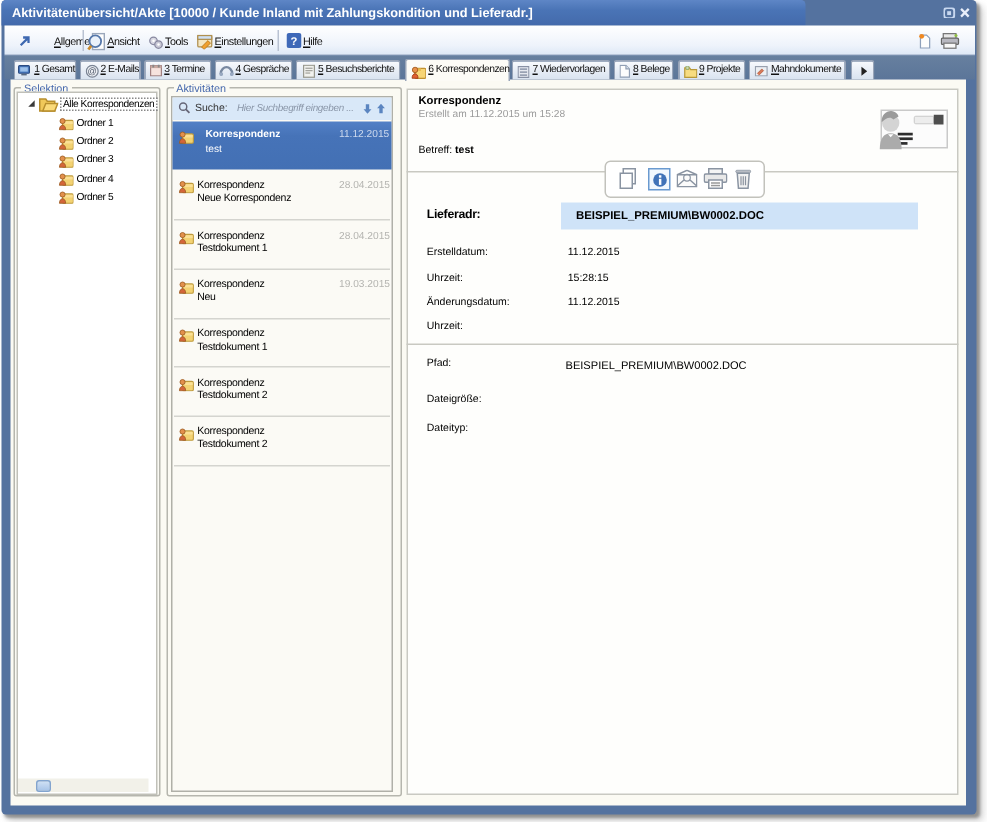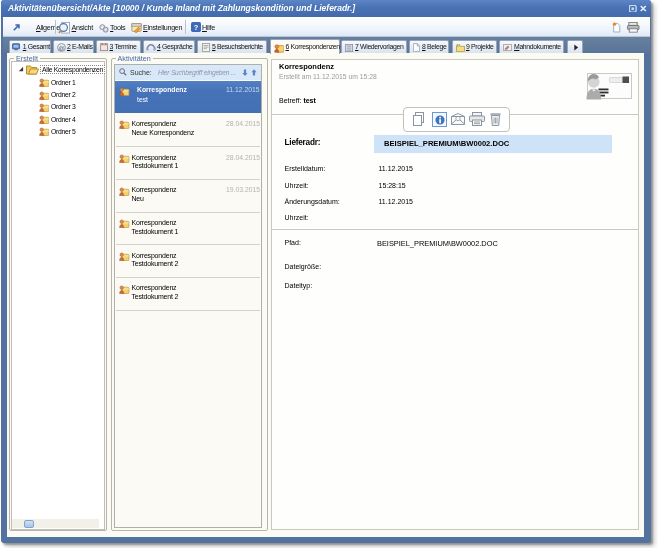--- a/index.html
+++ b/index.html
@@ -1,21 +1,21 @@
 <!DOCTYPE html>
 <html><head><meta charset="utf-8">
 <style>
 *{margin:0;padding:0;box-sizing:border-box}
 html,body{width:658px;height:548px;overflow:hidden;background:#fff}
 body{font-family:"Liberation Sans",sans-serif;font-size:7px;position:relative}
 .abs{position:absolute}
 .win{position:absolute;left:1px;top:0;width:650px;height:543px;background:#54729f;border-radius:3px;
  box-shadow:2px 2px 2px rgba(90,90,90,.55), 4px 4px 5px rgba(140,140,140,.4);}
-.title{position:absolute;left:1px;top:0;width:650px;height:17px;border-radius:3px 3px 0 0;
- background:linear-gradient(#5e86c6,#4a74b6 40%,#436aab);font-style:italic;}
+.title{position:absolute;left:1px;top:0;width:536px;height:17px;border-radius:3px 3px 0 0;
+ background:linear-gradient(#5e86c6,#4a74b6 40%,#436aab);}
 .title .txt{position:absolute;left:7px;top:3px;color:#fff;font-weight:bold;font-size:8.5px;white-space:nowrap}
 .menu{position:absolute;left:3px;top:17px;width:647px;height:19.5px;background:linear-gradient(#ffffff,#eef3fb 70%,#dfe9f6);border-bottom:1px solid #b9c6da;}
 .mi{position:absolute;top:22.5px;height:10px;line-height:10px;color:#111;font-size:7.2px;letter-spacing:-0.3px}
 .msep{position:absolute;top:20px;height:14px;width:1px;background:#b9c2d2}
 .tabband{position:absolute;left:3px;top:36.5px;width:647px;height:16.5px;background:linear-gradient(#67809f,#5b7599);}
 .tab{position:absolute;top:40px;height:13px;background:linear-gradient(#f8fafd,#e6ecf5 55%,#d9e3f0);border:1px solid #98a4b8;border-bottom:none;border-radius:2px 2px 0 0;color:#111;}
 .tab.act{top:38.5px;height:15px;background:#fcfbf6;z-index:3}
 .tab .tx{position:absolute;top:2px;white-space:nowrap;font-size:6.9px;letter-spacing:-0.35px;color:#111}
 .tab.act .tx{top:3.5px}
 u{text-decoration:underline}
@@ -173,21 +173,21 @@
     <div class="tx" style="left:14px"><u>M</u>ahndokumente</div>
   </div>
 <div class="tab" style="left:567px;width:15.5px">
     <svg class="icon" style="left:5px;top:3px" width="6" height="7" viewBox="0 0 7 8">
       <path d="M1.5 0.5 L6 4 L1.5 7.5 Z" fill="#222"></path>
     </svg>
   </div>
 <div class="content"></div>
 
 <div class="gbox" style="left:9px;top:58px;width:97.5px;height:473px">
-    <div class="glabel">Erstellt</div>
+    <div class="glabel">Selektion</div>
   </div>
 <div class="innerbox" style="left:11px;top:61px;width:93.5px;height:468.5px;border-color:#c0c0b8"></div>
 <svg class="icon" style="left:18px;top:66px" width="6" height="6" viewBox="0 0 7 7">
     <path d="M6 1 V6 H1 Z" fill="#3a3a3a"></path>
   </svg>
 <svg class="icon" style="left:26px;top:63.5px" width="13" height="11" viewBox="0 0 13 11">
     <path d="M0.5 10 V2 h4 l1 1.5 h5 V10 z" fill="#f0c85a" stroke="#b88f2e"></path>
     <path d="M2.5 10 L4.5 5 h8 L10.5 10 z" fill="#fada7a" stroke="#b88f2e"></path>
   </svg>
 <div class="trow" style="left:40px;top:64.5px;border:1px dotted #888;background:#fff;padding:0 1px">Alle Korrespondenzen</div>

